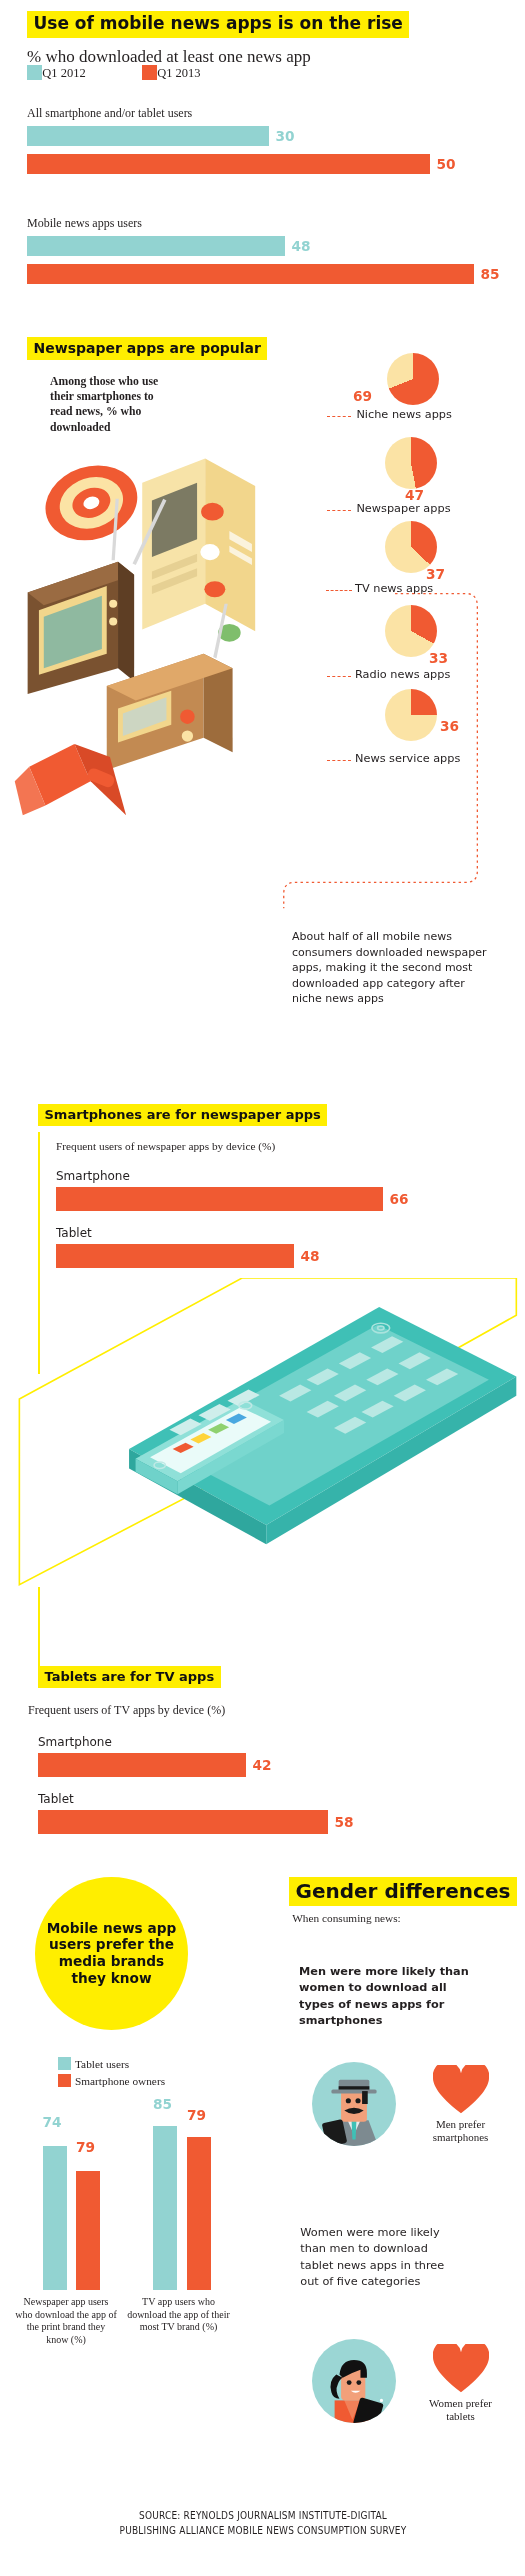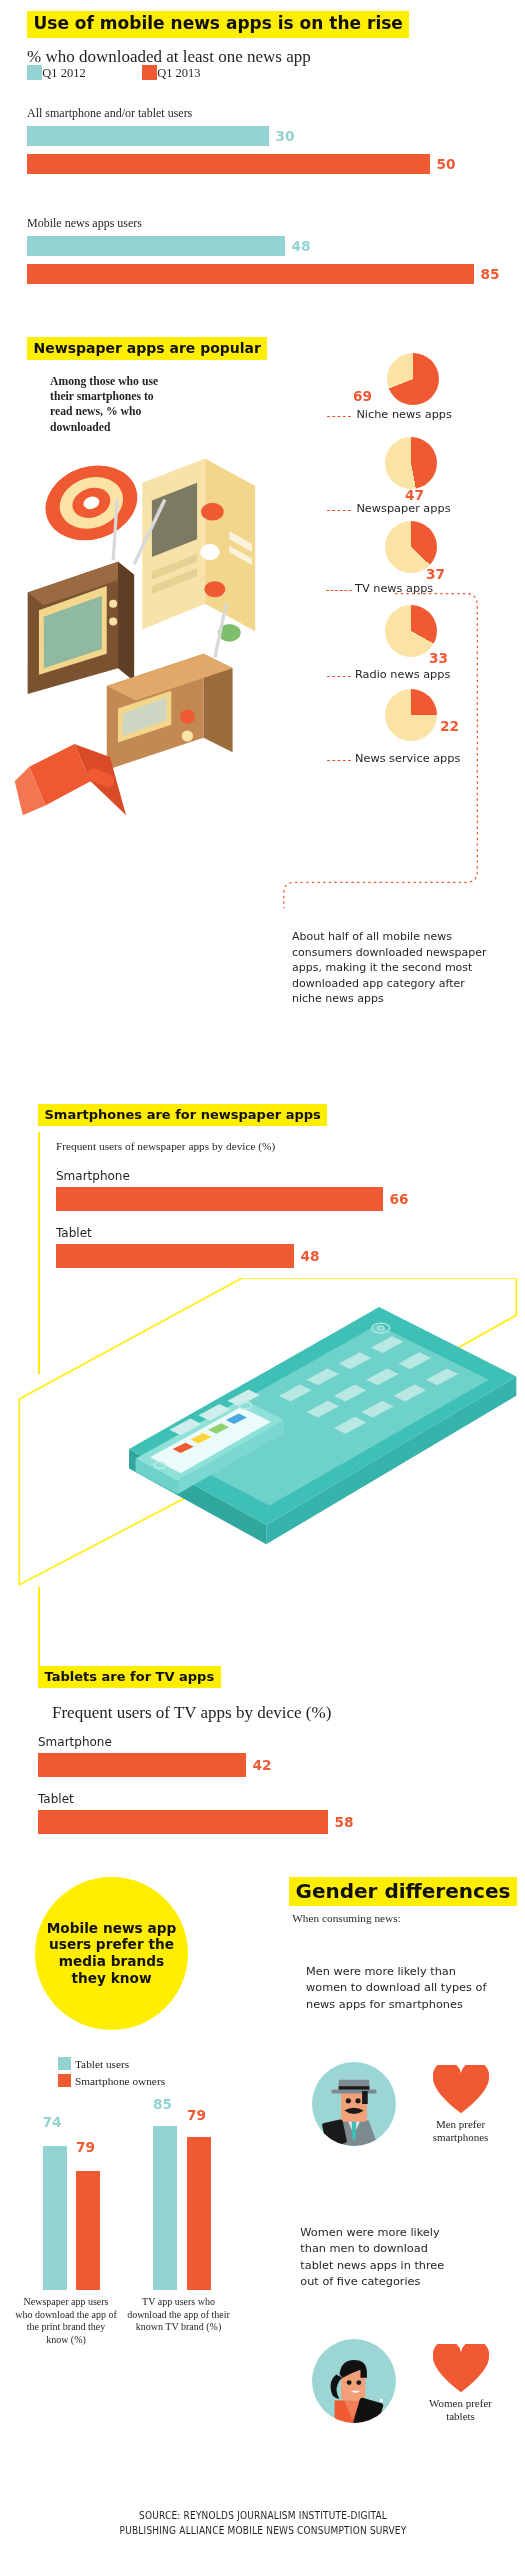--- a/index.html
+++ b/index.html
@@ -74,21 +74,21 @@
   #sec3 .vr{position:absolute;left:38px;top:60px;width:1.6px;height:242px;background:#ffee00;}
   .dlabel{font-family:"DejaVu Sans",sans-serif;font-size:12px;margin-bottom:4px;}
 
   
   #tabletart{position:absolute;left:0px;top:1278px;width:526px;height:347px;overflow:hidden;}
 
   
   #sec4{position:absolute;left:0;top:1629px;width:526px;}
   #sec4 .vr{position:absolute;left:38px;top:-42px;width:1.6px;height:89px;background:#ffee00;}
   #sec4 .t{position:absolute;left:38px;top:37px;font-size:13px;}
-  #sec4 .sub2{position:absolute;left:52px;top:74px;font-size:17px;}
+  #sec4 .sub2{position:absolute;left:28px;top:74px;font-size:12px;}
   #sec4 .g{position:absolute;left:38px;top:106px;width:452px;}
 
   
   #sec5{position:absolute;left:0;top:1854px;width:526px;height:645px;}
   .circlebig{
     position:absolute;left:35px;top:22.6px;width:153px;height:153px;border-radius:50%;
     background:#ffee00;display:flex;align-items:center;justify-content:center;text-align:center;
     font-family:"DejaVu Sans",sans-serif;font-weight:bold;font-size:13.7px;line-height:1.22;color:#111;
     padding:0 8px;box-sizing:border-box;
   }
@@ -240,21 +240,21 @@
 
       <div class="pierow">
         <div class="pie" style="left:48px;top:0;background:conic-gradient(#f05a32 0 33%, #fbe3a5 33% 100%);"></div>
         <div class="pieval" style="left:92px;top:45px;">33</div>
         <div class="pielab" style="left:18px;top:63px;">Radio news apps</div>
         <div class="lead" style="left:-9.7px;top:71px;width:24px;"></div>
       </div>
 
       <div class="pierow">
         <div class="pie" style="left:48px;top:0;background:conic-gradient(#f05a32 0 25%, #fbe3a5 25% 100%);"></div>
-        <div class="pieval" style="left:103px;top:29px;">22</div>
+        <div class="pieval" style="left:103px;top:29px;">36</div>
         <div class="pielab" style="left:18px;top:63px;">News service apps</div>
         <div class="lead" style="left:-9.7px;top:71px;width:24px;"></div>
       </div>
     </div>
 
     <svg width="242" height="339" viewBox="0 0 300 420" style="position:absolute;left:266px;top:250px;">
       <path d="M160 8 H248 Q262 8 262 24 V352 Q262 366 248 366 H36 Q22 366 22 380 V398" fill="none" stroke="#f05a32" stroke-width="1.6" stroke-dasharray="3,4"></path>
     </svg>
   </div>
 
@@ -371,30 +371,30 @@
       <div class="colv v-orange" style="left:40px; top:43px;">79</div>
       <div class="col bar-orange" style="left:40px; height:119px;"></div>
 
       <div class="colv v-teal" style="left:117px;top:0px;">85</div>
       <div class="col bar-teal" style="left:117px;height:164px;"></div>
       <div class="colv v-orange" style="left:151px;top:11.3px;">79</div>
       <div class="col bar-orange" style="left:151px;height:153px;"></div>
     </div>
 
     <div class="colcap" style="left:14.5px;width:103px;">Newspaper app users who download the app of the print brand they know (%)</div>
-    <div class="colcap" style="left:127px;width:103px;">TV app users who download the app of their known TV brand (%)</div>
+    <div class="colcap" style="left:127px;width:103px;">TV app users who download the app of their most TV brand (%)</div>
   </div>
 
   <div id="gender">
     <div class="t">
       <span class="hl">Gender differences</span>
     </div>
     <div class="when">When consuming news:</div>
 
-    <div class="gtext" style="position:absolute;left:17px;top:110px;width:184px;">Men were more likely than women to download all types of news apps for smartphones</div>
+    <div class="gtext" style="position:absolute;left:10px;top:110px;width:184px;font-weight:bold;">Men were more likely than women to download all types of news apps for smartphones</div>
 
     <div style="position:absolute;left:22.6px;top:208px;">
       <div class="avatarcircle">
         <svg width="84" height="84" viewBox="0 0 104 104">
 
           <polygon points="24,104 34,72 70,72 82,104" fill="#7d8a90"></polygon>
           <polygon points="44,72 52,90 60,72" fill="#e8eced"></polygon>
           <polygon points="49,72 55,72 54,96 50,96" fill="#3fc0b6"></polygon>
 
           <rect x="36" y="34" width="32" height="40" rx="4" fill="#f2a07a"></rect>

